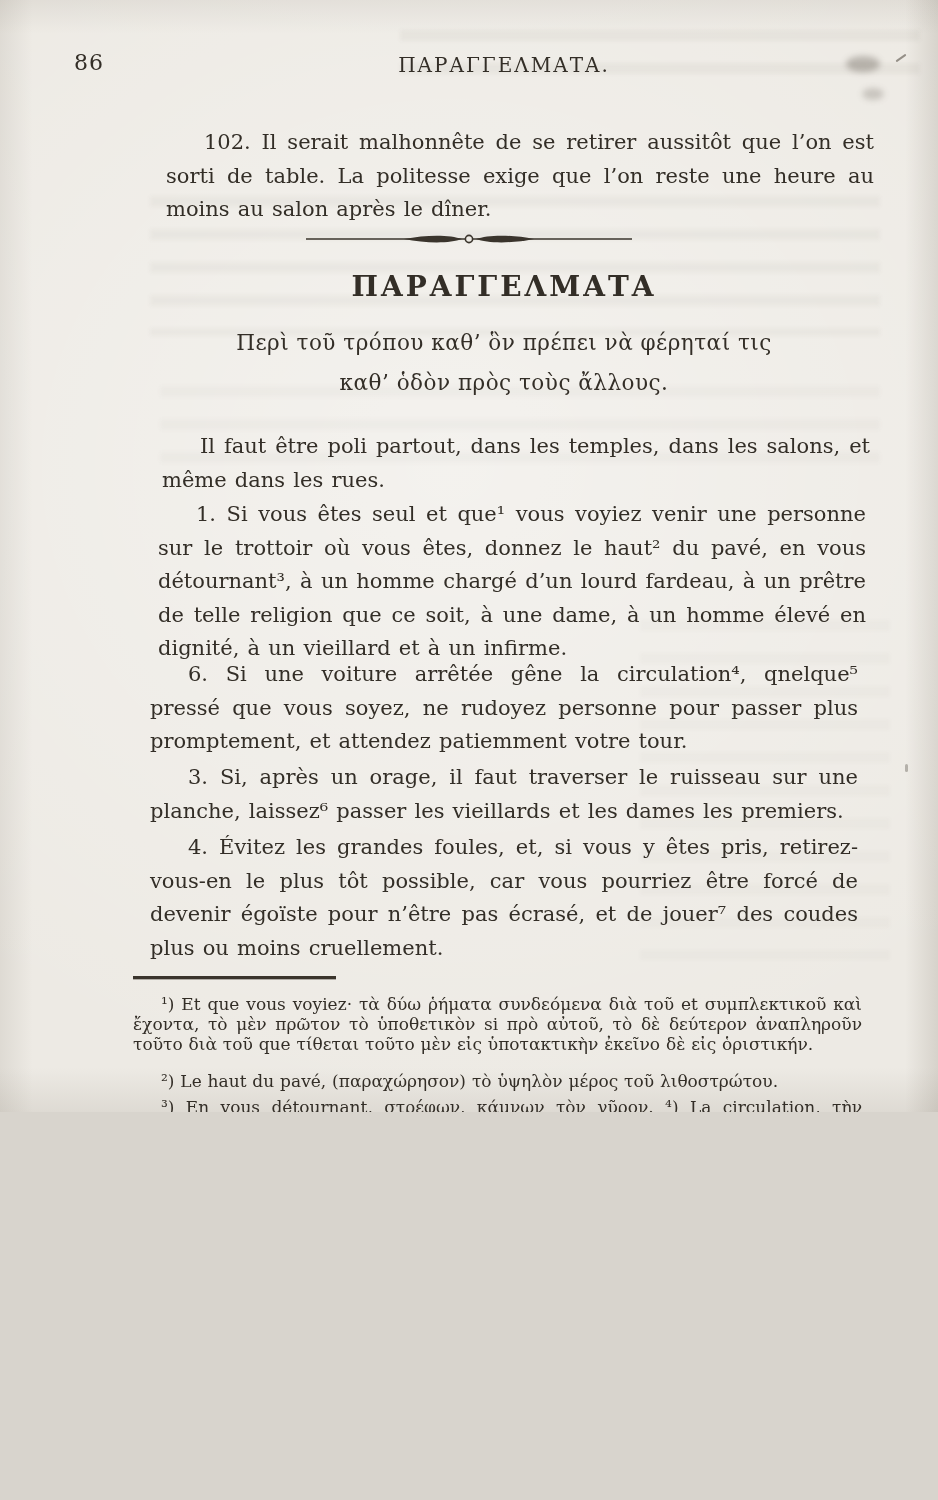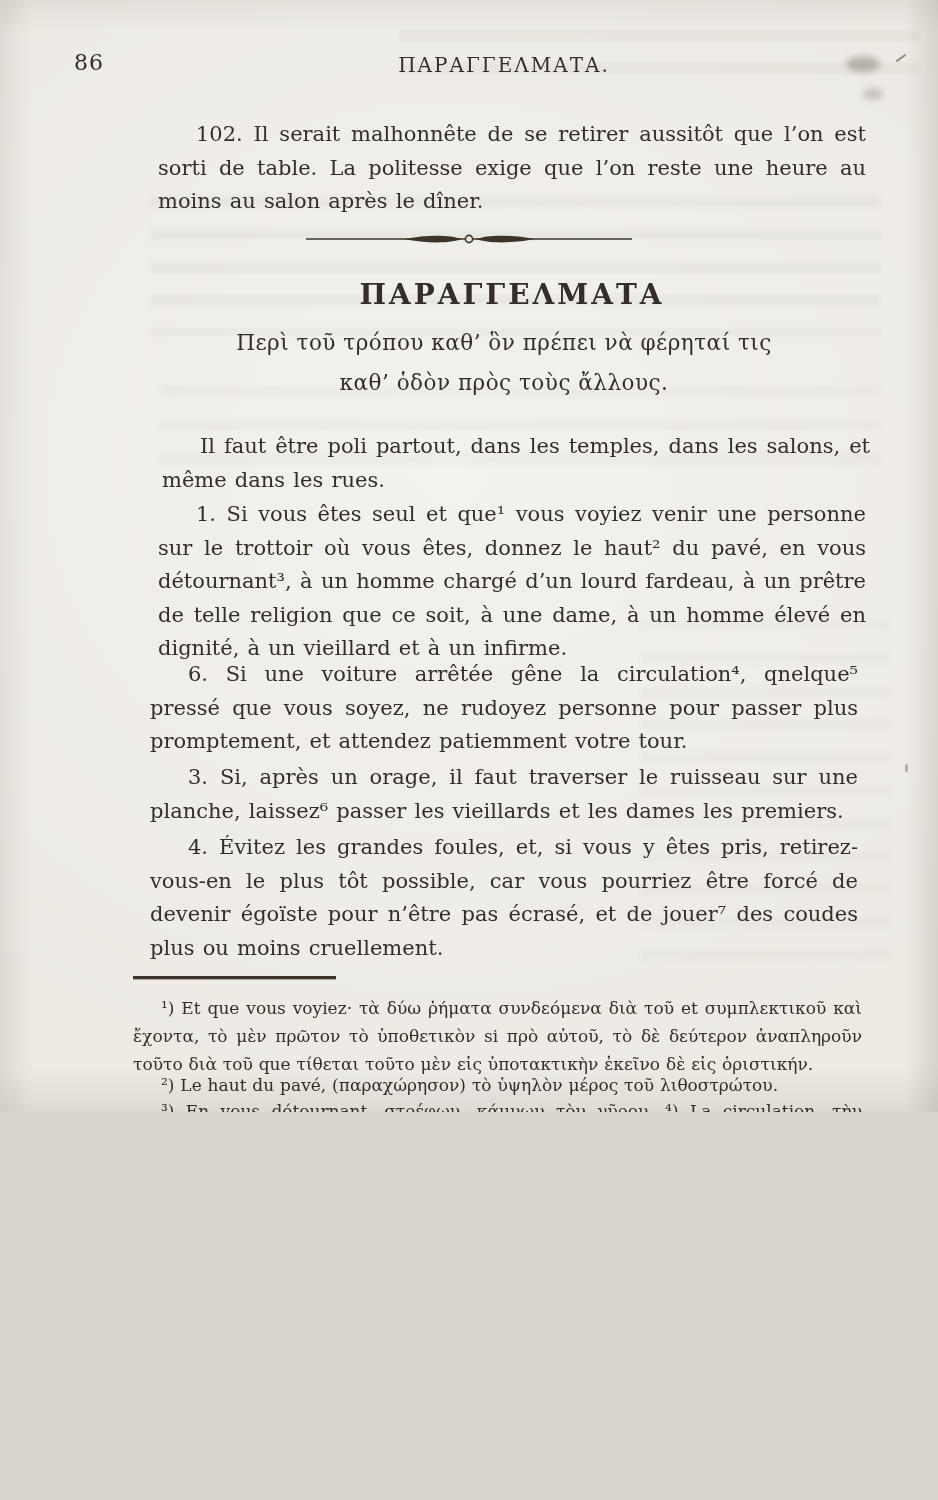--- a/index.html
+++ b/index.html
@@ -53,21 +53,21 @@
   .item2{top:658px;}
   .item3{top:761px;}
   .item4{top:831px;}
   .fn-rule{
     left:133px;top:976px;width:203px;height:3px;
     background:#3a342c;
     box-shadow:0 1px 0 rgba(58,52,44,0.35);
   }
   .footnote{
     left:133px;width:729px;
-    font-size:17px;line-height:28px;
+    font-size:17px;line-height:20px;
     text-align:justify;
     text-indent:28px;
     word-spacing:0.5px;
   }
   .fn1{top:994px;}
   .fn2{top:1071px;}
   .fn3{top:1097px;}
 
   
   .ghost{
@@ -94,30 +94,30 @@
 
   <div class="smudge" style="left:846px;top:56px;width:34px;height:16px;opacity:.35;"></div>
   <div class="smudge" style="left:862px;top:88px;width:22px;height:12px;opacity:.25;"></div>
   <div class="speck" style="left:900px;top:52px;width:2px;height:12px;transform:rotate(55deg);opacity:.55;"></div>
   <div class="speck" style="left:96px;top:1282px;width:2px;height:24px;opacity:.5;"></div>
   <div class="speck" style="left:905px;top:764px;width:3px;height:8px;opacity:.35;"></div>
 
   <div class="abs pagenum">86</div>
   <div class="abs running-head">ΠΑΡΑΓΓΕΛΜΑΤΑ.</div>
 
-  <p class="abs body-par p102" style="margin:8px;">102. Il serait malhonnête de se retirer aussitôt que l’on est sorti de table. La politesse exige que l’on reste une heure au moins au salon après le dîner.</p>
+  <p class="abs body-par p102" style="margin:16px;">102. Il serait malhonnête de se retirer aussitôt que l’on est sorti de table. La politesse exige que l’on reste une heure au moins au salon après le dîner.</p>
 
   <svg class="abs ornament" viewBox="0 0 330 18" aria-hidden="true">
     <line x1="2" y1="9" x2="328" y2="9" stroke="#3a342c" stroke-width="1.4"></line>
     <path d="M100,9 C122,4.5 146,4.5 158,9 C146,13.5 122,13.5 100,9 Z" fill="#3a342c"></path>
     <path d="M172,9 C184,4.5 208,4.5 230,9 C208,13.5 184,13.5 172,9 Z" fill="#3a342c"></path>
     <circle cx="165" cy="9" r="3.6" fill="#edeae4" stroke="#3a342c" stroke-width="1.6"></circle>
   </svg>
 
-  <h1 class="abs heading" style="margin:8px;">ΠΑΡΑΓΓΕΛΜΑΤΑ</h1>
+  <h1 class="abs heading" style="margin:0;">ΠΑΡΑΓΓΕΛΜΑΤΑ</h1>
 
   <div class="abs subtitle sub1">Περὶ τοῦ τρόπου καθ’ ὃν πρέπει νὰ φέρηταί τις</div>
   <div class="abs subtitle sub2">καθ’ ὁδὸν πρὸς τοὺς ἄλλους.</div>
 
   <p class="abs body-par lead" style="margin:12px;">Il faut être poli partout, dans les temples, dans les salons, et même dans les rues.</p>
   <p class="abs body-par item1" style="margin:8px;">1. Si vous êtes seul et que¹ vous voyiez venir une personne sur le trottoir où vous êtes, donnez le haut² du pavé, en vous détournant³, à un homme chargé d’un lourd fardeau, à un prêtre de telle religion que ce soit, à une dame, à un homme élevé en dignité, à un vieillard et à un infirme.</p>
   <p class="abs body-par item2" style="margin:0;">6. Si une voiture arrêtée gêne la circulation⁴, qnelque⁵ pressé que vous soyez, ne rudoyez personne pour passer plus promptement, et attendez patiemment votre tour.</p>
   <p class="abs body-par item3" style="margin:0;">3. Si, après un orage, il faut traverser le ruisseau sur une planche, laissez⁶ passer les vieillards et les dames les premiers.</p>
   <p class="abs body-par item4" style="margin:0;">4. Évitez les grandes foules, et, si vous y êtes pris, retirez-vous-en le plus tôt possible, car vous pourriez être forcé de devenir égoïste pour n’être pas écrasé, et de jouer⁷ des coudes plus ou moins cruellement.</p>
 

